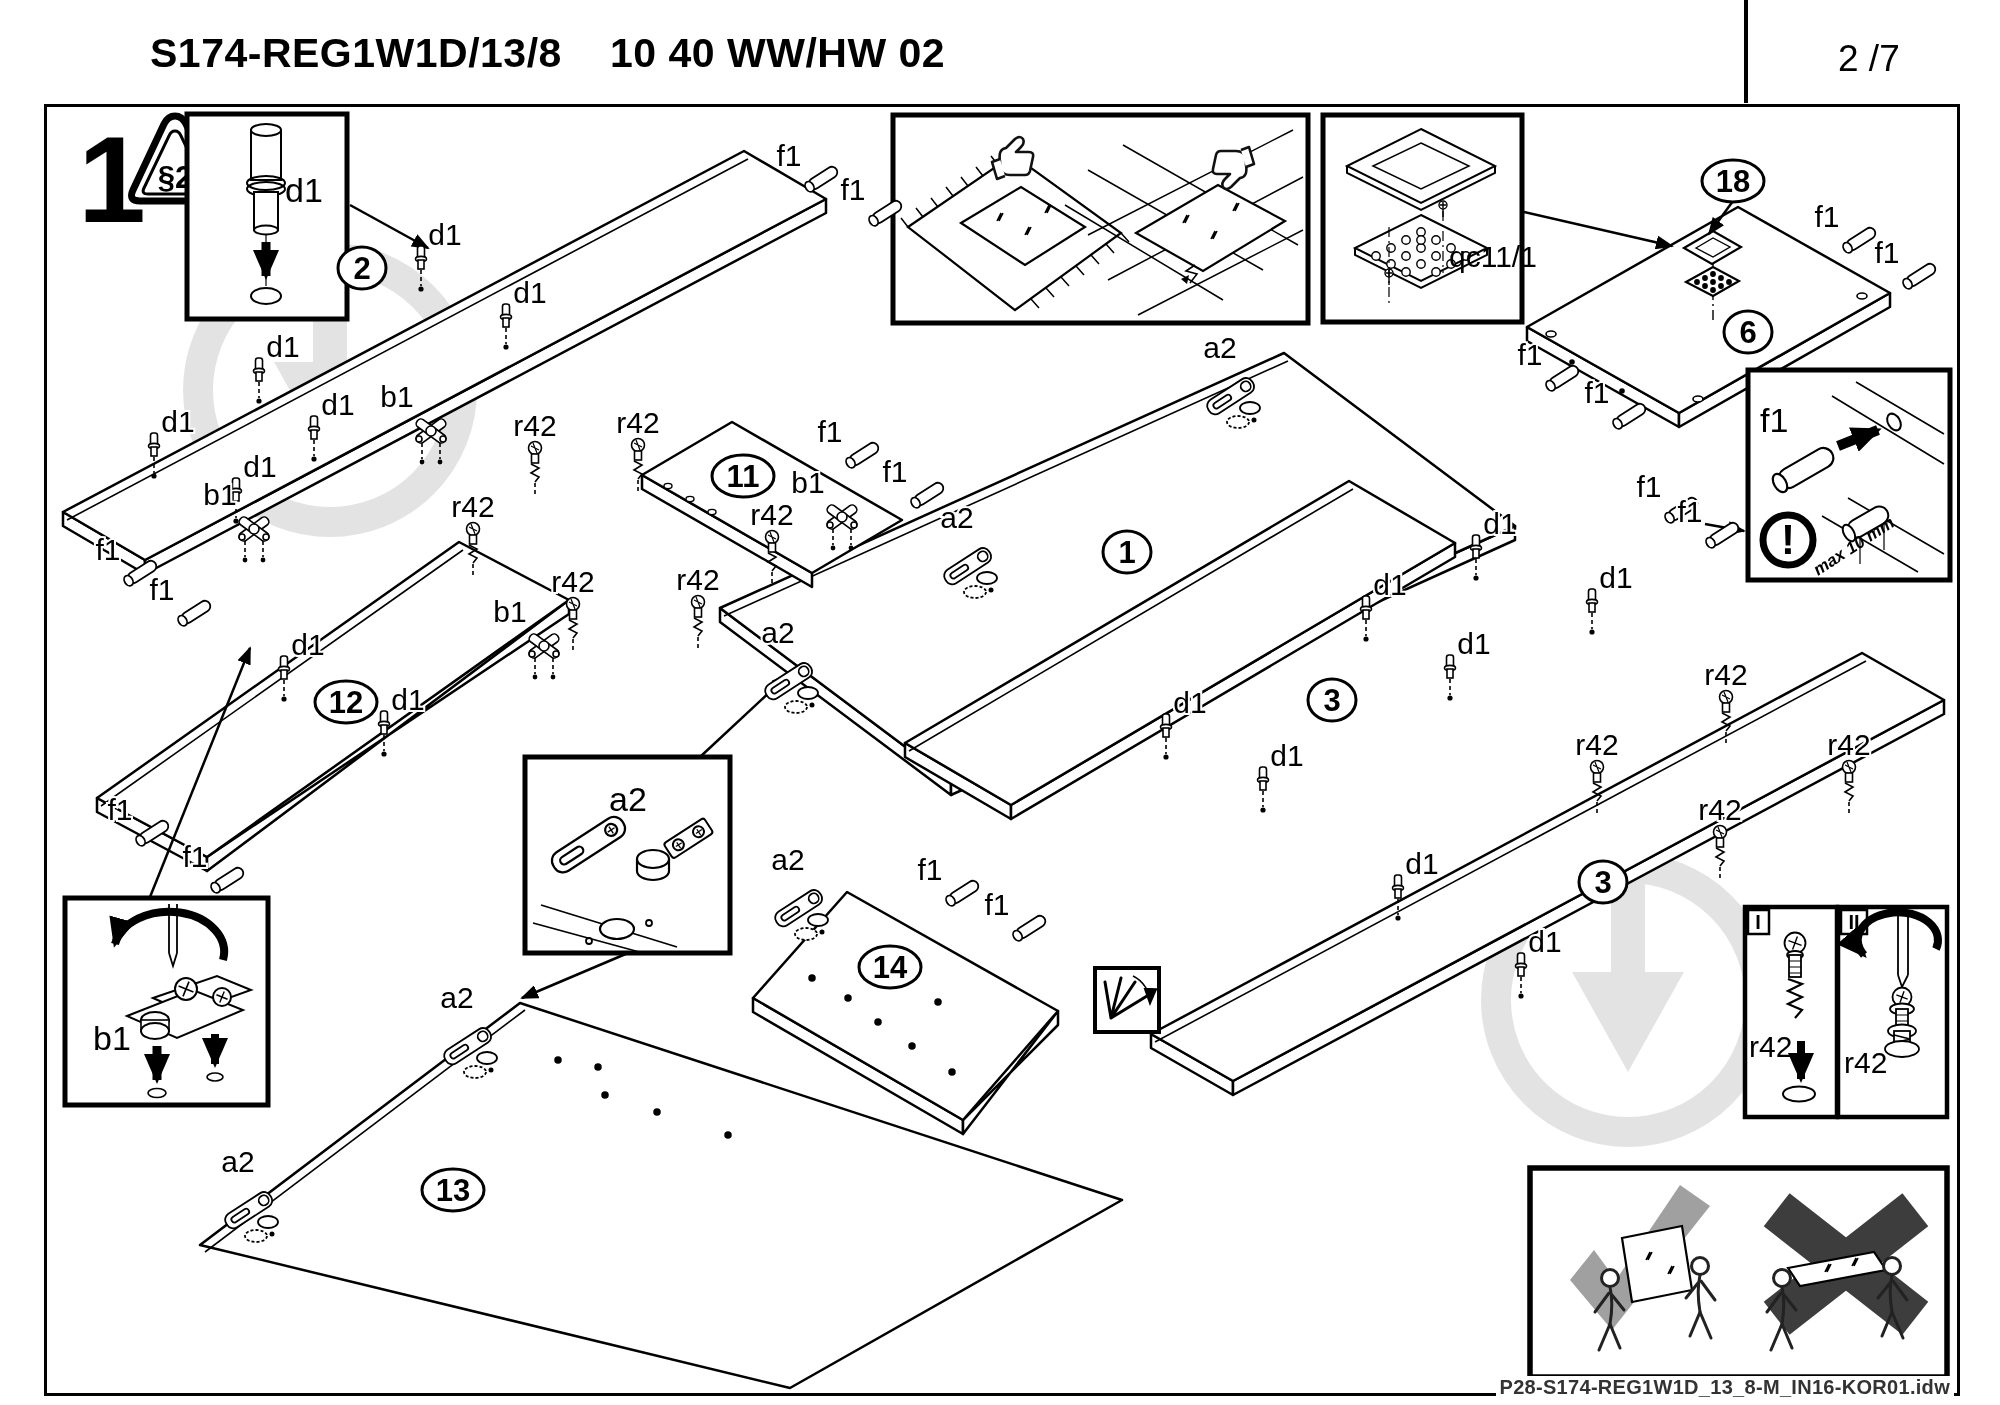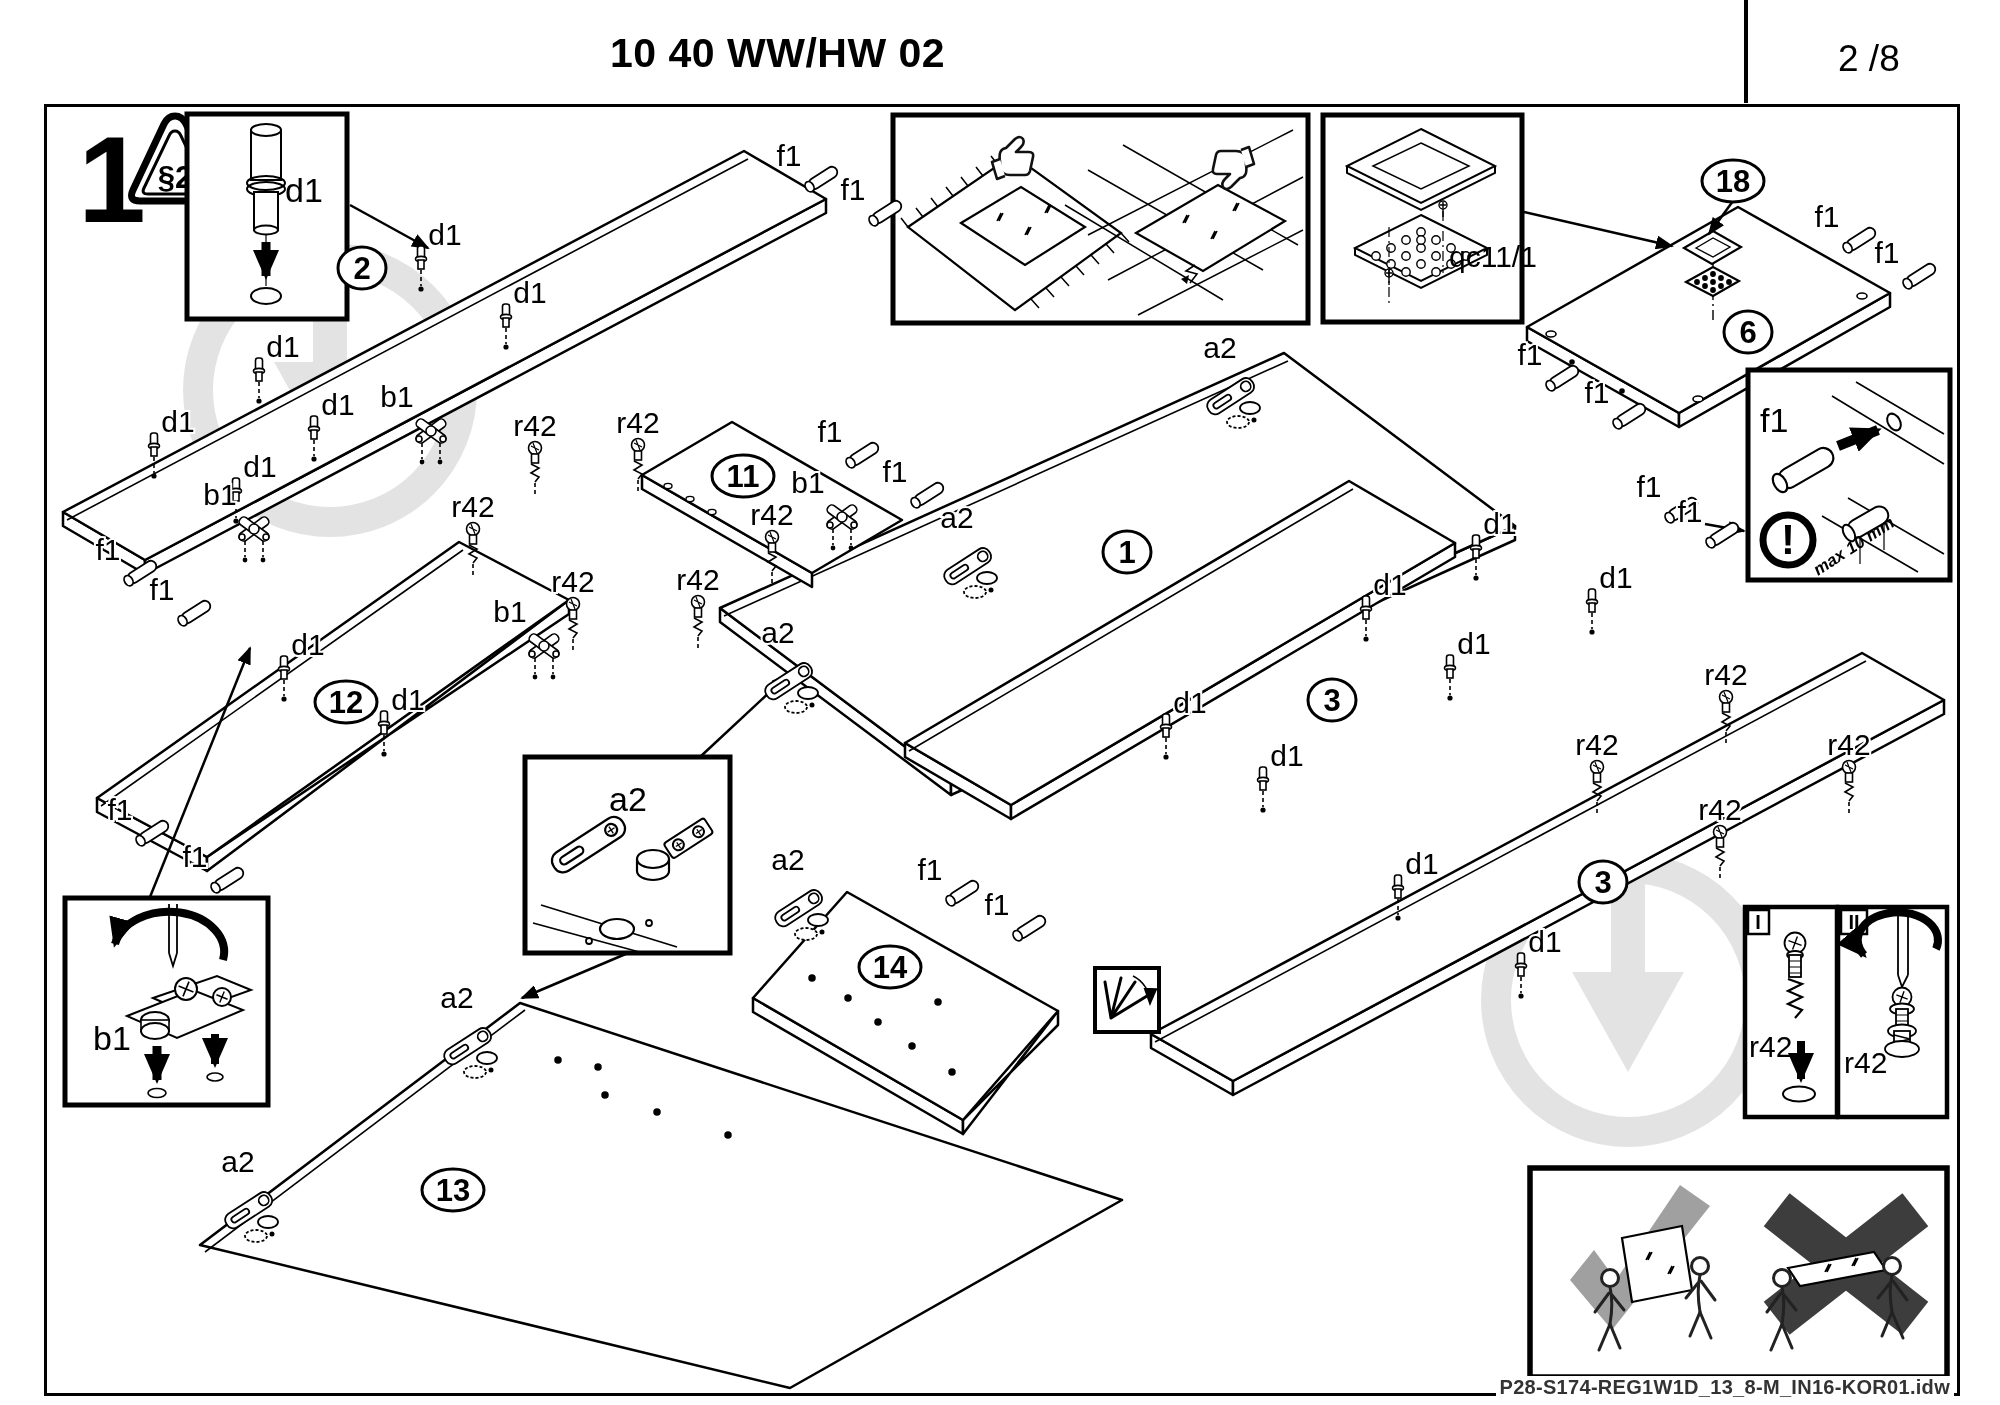--- a/index.html
+++ b/index.html
@@ -23,22 +23,23 @@
   .reg{font-size:31px;font-weight:bold;}
   .note{font-size:17px;font-weight:bold;font-style:italic;}
   .qlab{font-size:30px;}
   .bang{font-size:42px;font-weight:bold;}
 </style>
 </head>
 <body>
 
 <div class="page">
 
+  <span class="hdr-code" id="code-left">S174-REG1W1D/13/8</span>
   <span class="hdr-code" id="code-center">10 40 WW/HW 02</span>
-  <span class="hdr-page">2 /8</span>
+  <span class="hdr-page">2 /7</span>
   <div class="hdr-tick"></div>
   <div class="frame"></div>
 
   <svg width="2000" height="1405" viewBox="0 0 2000 1405">
     <defs>
       <marker id="ah" markerUnits="userSpaceOnUse" markerWidth="18" markerHeight="14" refX="16" refY="7" orient="auto">
         <path d="M0,0 L18,7 L0,14 Z" fill="#000"></path>
       </marker>
       <marker id="ahb" markerUnits="userSpaceOnUse" markerWidth="30" markerHeight="26" refX="26" refY="13" orient="auto">
         <path d="M0,0 L30,13 L0,26 Z" fill="#000"></path>

